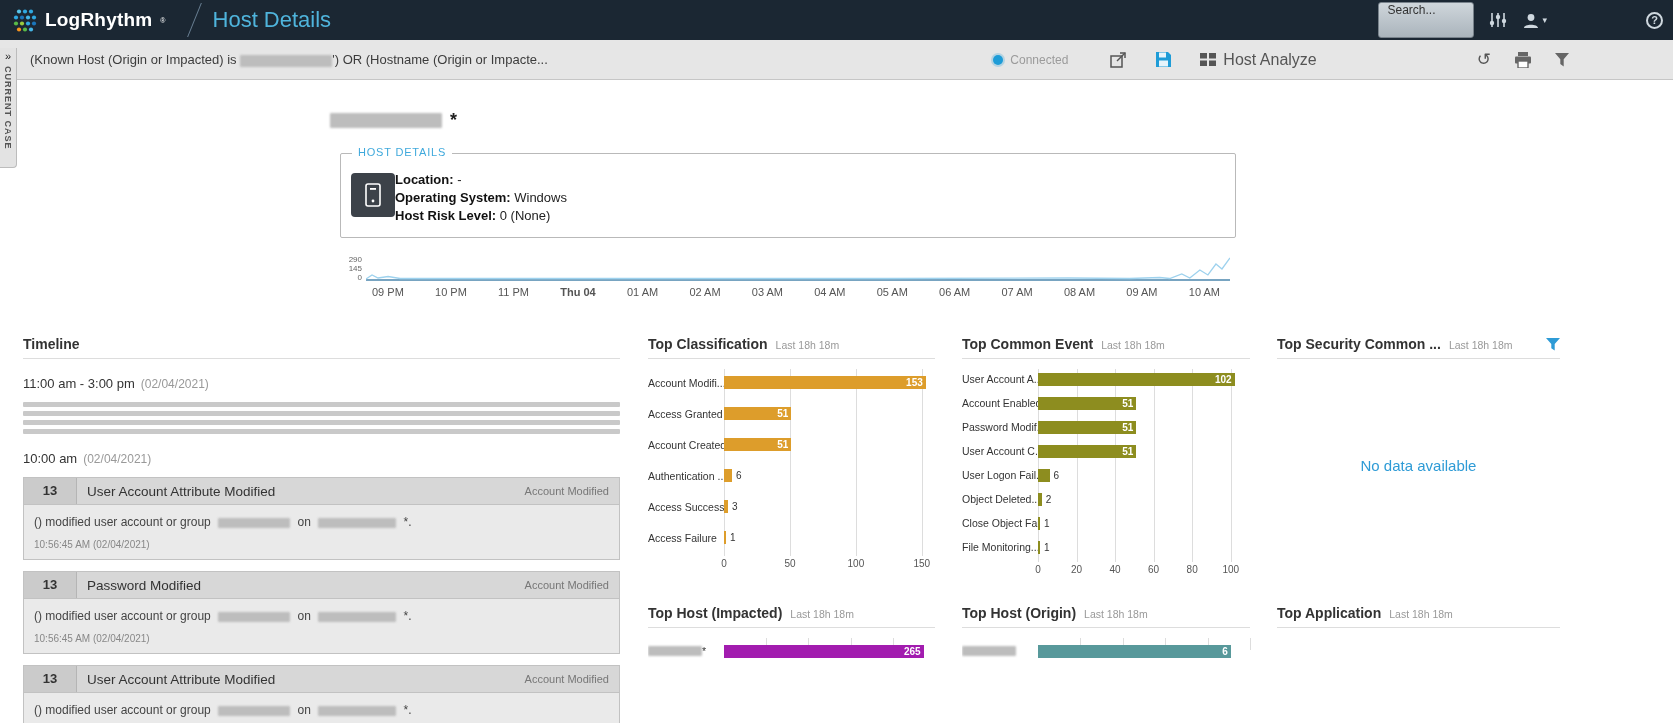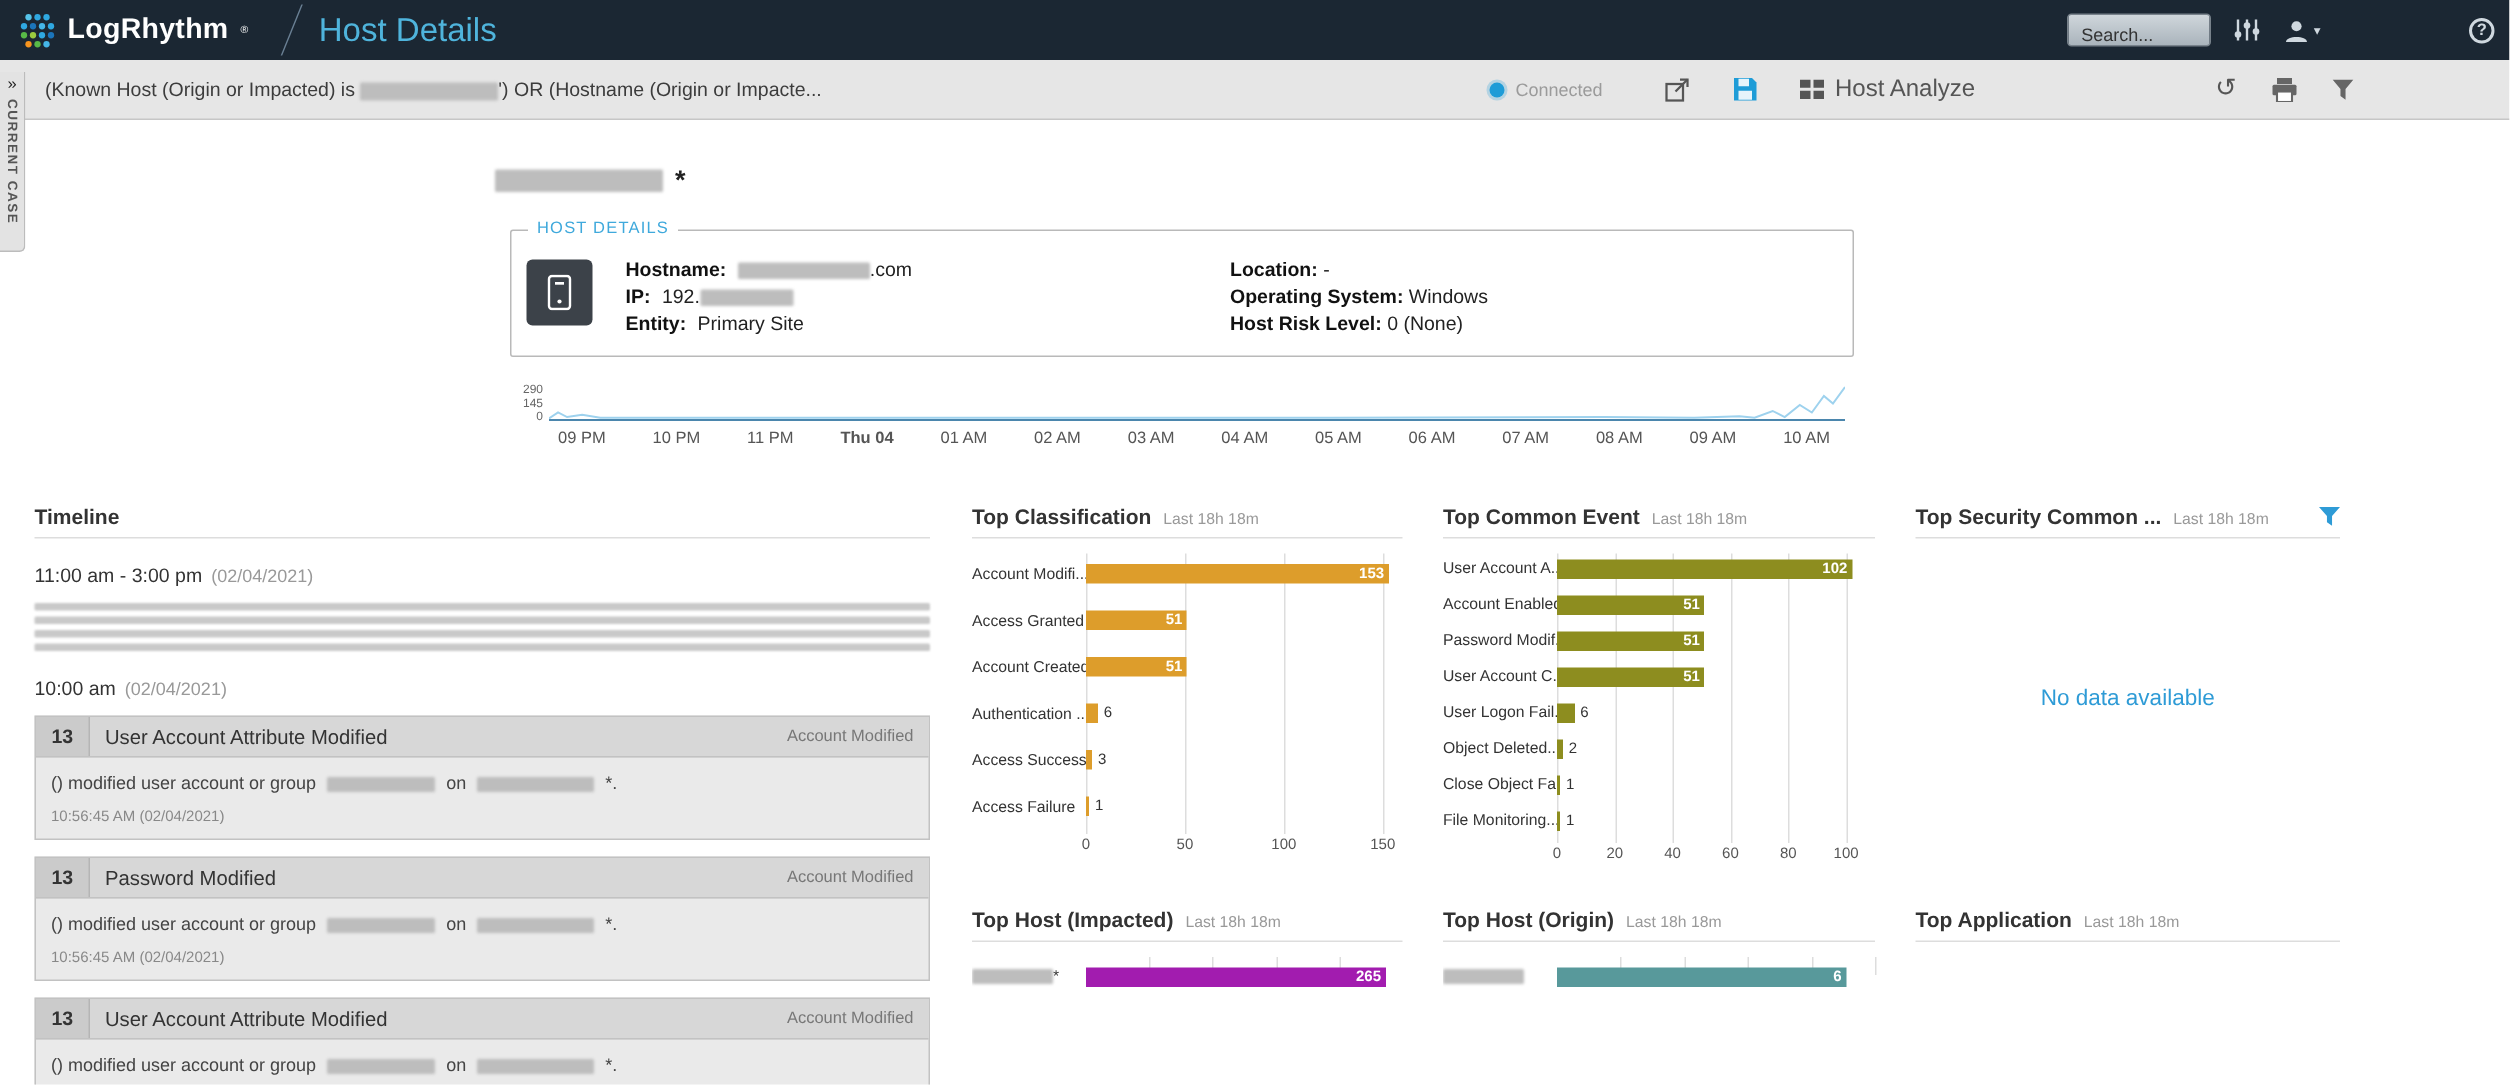--- a/index.html
+++ b/index.html
@@ -11,23 +11,23 @@
     padding:0 10px 0 12px; color:#cdd6dd; position:relative; z-index:10; }
   .logo { display:flex; align-items:center; gap:7px; }
   .logo-text { color:#fff; font-size:19px; font-weight:700; letter-spacing:.2px; }
   .logo-mark { color:#fff; font-size:7px; vertical-align:top; margin-left:1px; }
   .nav-items { display:flex; gap:37px; margin-left:34px; font-size:13px; }
   .nav-item { color:#c6d0d8; cursor:pointer; white-space:nowrap; }
   .title-slash { width:1px; height:34px; background:#6a8094; transform:skewX(-22deg);
     margin:0 10px 0 28px; }
   .page-title { font-size:22px; color:#4fb4dc; font-weight:400; margin-left:8px; white-space:nowrap; }
   .nav-right { margin-left:auto; display:flex; align-items:center; gap:15px; }
-  .searchbox { width:96px; height:22px; border:1px solid #78828b; border-radius:3px;
+  .searchbox { width:96px; height:36px; border:1px solid #78828b; border-radius:3px;
     background:linear-gradient(#cfd6db,#aab4bc); color:#333; font-size:12px;
-    display:flex; align-items:flex-end; padding:0 8px; cursor:pointer; }
+    display:flex; align-items:flex-start; padding:0 8px; cursor:pointer; }
   .help-circle { width:17px; height:17px; border:2px solid #cfd8df; border-radius:50%;
     color:#cfd8df; font-size:11px; font-weight:700; display:flex; align-items:center;
     justify-content:center; margin-left:84px; }
   .caret { font-size:9px; color:#cfd8df; margin-left:2px; }
 
   
   .toolbar { height:40px; background:#e6e6e6; border-bottom:1px solid #c6c6c6;
     display:flex; align-items:center; padding:0 0 0 30px; font-size:13px; color:#3c3c3c; }
   .tb-right { margin-left:auto; display:flex; align-items:center; margin-right:104px; }
   .connected { display:flex; align-items:center; gap:7px; margin-right:42px; }
@@ -104,21 +104,21 @@
   
   .timeline-col { width:597px; margin-right:28px; flex:none; }
   .tl-group { margin-top:17px; font-size:13px; color:#333; }
   .tl-date { color:#999; font-size:12px; margin-left:6px; }
   .stripes { margin-top:11px; }
   .stripes div { height:5px; background:#c9c9c9; margin-bottom:4px; border-radius:1px;
     filter:blur(.6px); }
   .event-card { border:1px solid #c2c2c2; background:#eaeaea; margin-top:11px; cursor:pointer; }
   .ec-head { background:#d7d7d7; border-bottom:1px solid #c2c2c2; height:27px;
     display:flex; align-items:center; }
-  .ec-count { width:36px; text-align:center; font-size:13px; font-weight:700; color:#333;
+  .ec-count { width:53px; text-align:center; font-size:13px; font-weight:700; color:#333;
     background:#cbcbcb; border-right:1px solid #b5b5b5; line-height:26px; align-self:stretch; }
   .ec-title { margin-left:10px; font-size:13.5px; color:#333; }
   .ec-class { margin-left:auto; margin-right:10px; font-size:11px; color:#777; }
   .ec-body { padding:10px 10px 0; font-size:12px; color:#444; }
   .ec-time { padding:10px 10px 9px; font-size:10px; color:#888; }
 
   
   .redact { display:inline-block; background:#bdbdbd; border-radius:1px;
     filter:blur(1.2px); vertical-align:middle; }
   svg { display:block; }
@@ -232,34 +232,20 @@
 
 <div class="host-box">
   <div class="host-box-label">HOST DETAILS</div>
   <div class="host-icon-box">
     <svg width="18" height="24" viewBox="0 0 18 24">
       <rect x="2" y="1" width="14" height="22" rx="2" fill="none" stroke="#fff" stroke-width="1.6"></rect>
       <rect x="6" y="5" width="6" height="1.8" fill="#fff"></rect>
       <circle cx="9" cy="18" r="1.4" fill="#fff"></circle>
     </svg>
   </div>
-  <div class="host-col1">
-    <div class="hrow">
-      <b>Hostname:</b>
-      <span class="redact" style="width:88px;height:11px;margin-left:4px;"></span><span>.com</span>
-    </div>
-    <div class="hrow">
-      <b>IP:</b>
-      <span style="margin-left:4px;">192.</span><span class="redact" style="width:62px;height:11px;"></span>
-    </div>
-    <div class="hrow">
-      <b>Entity:</b>
-      <span style="margin-left:4px;">Primary Site</span>
-    </div>
-  </div>
   <div class="host-col2">
     <div class="hrow">
       <b>Location:</b> <span>-</span>
     </div>
     <div class="hrow">
       <b>Operating System:</b> <span>Windows</span>
     </div>
     <div class="hrow">
       <b>Host Risk Level:</b> <span>0 (None)</span>
     </div>

